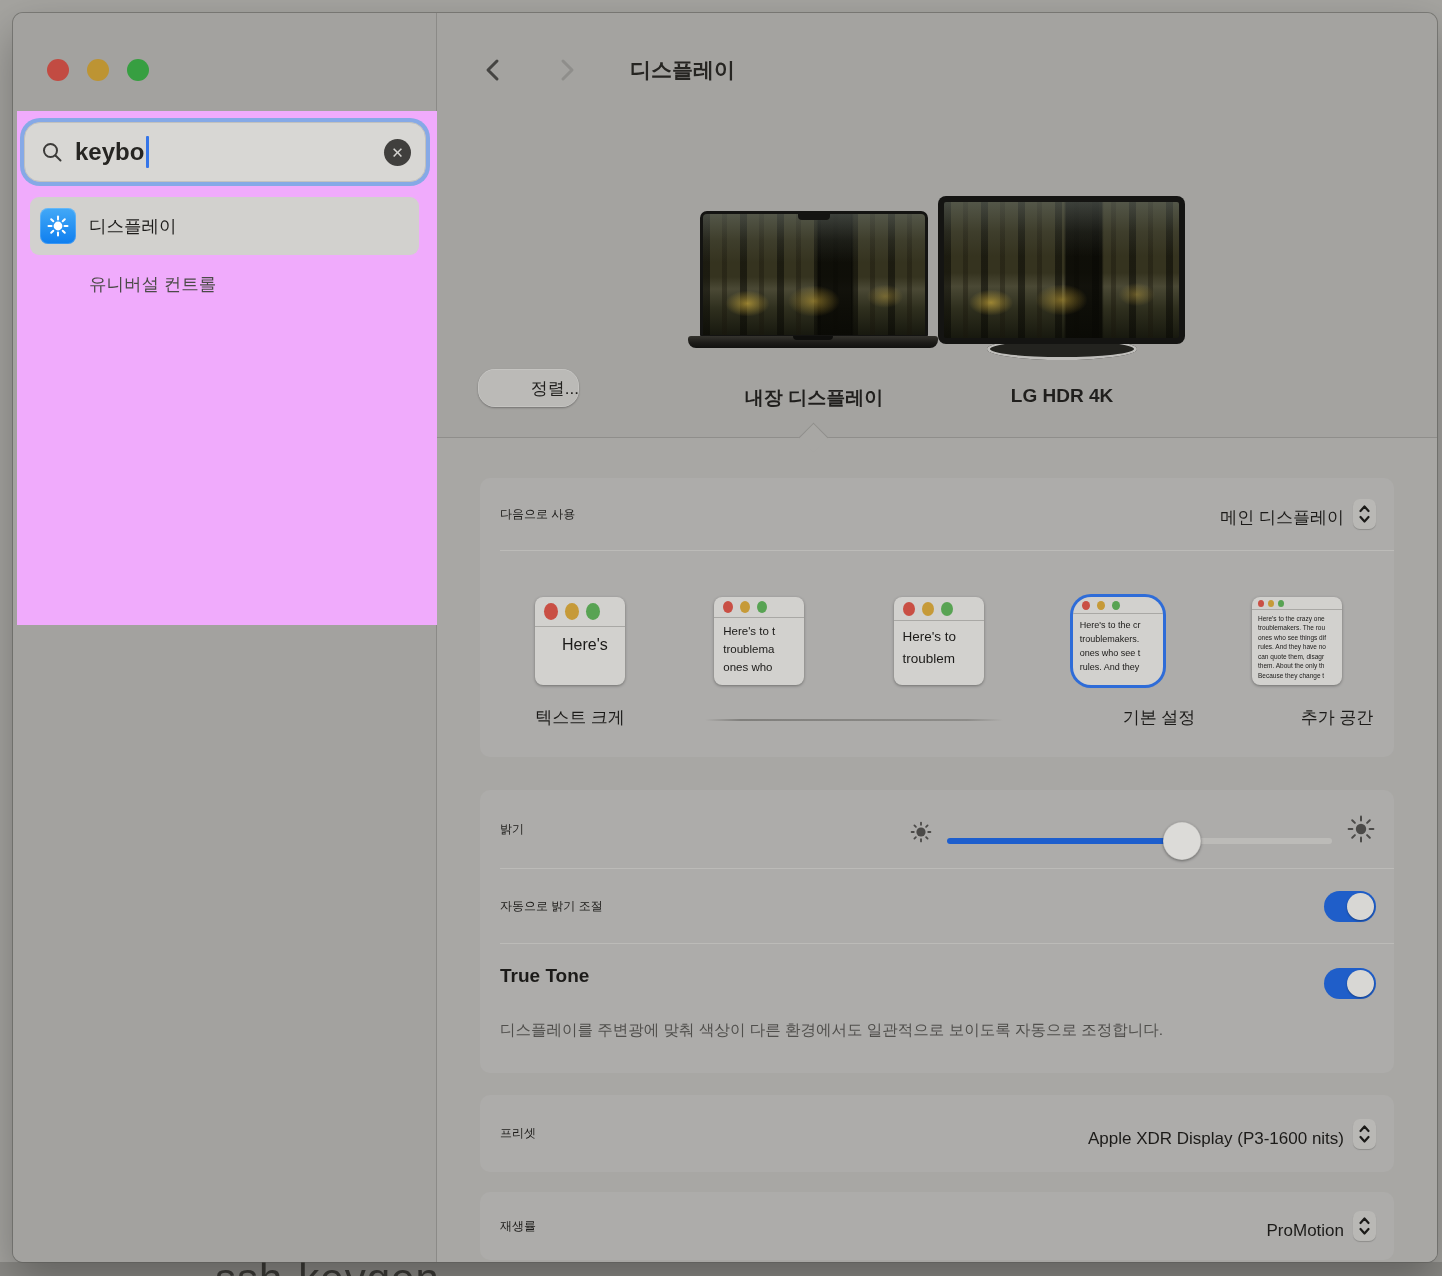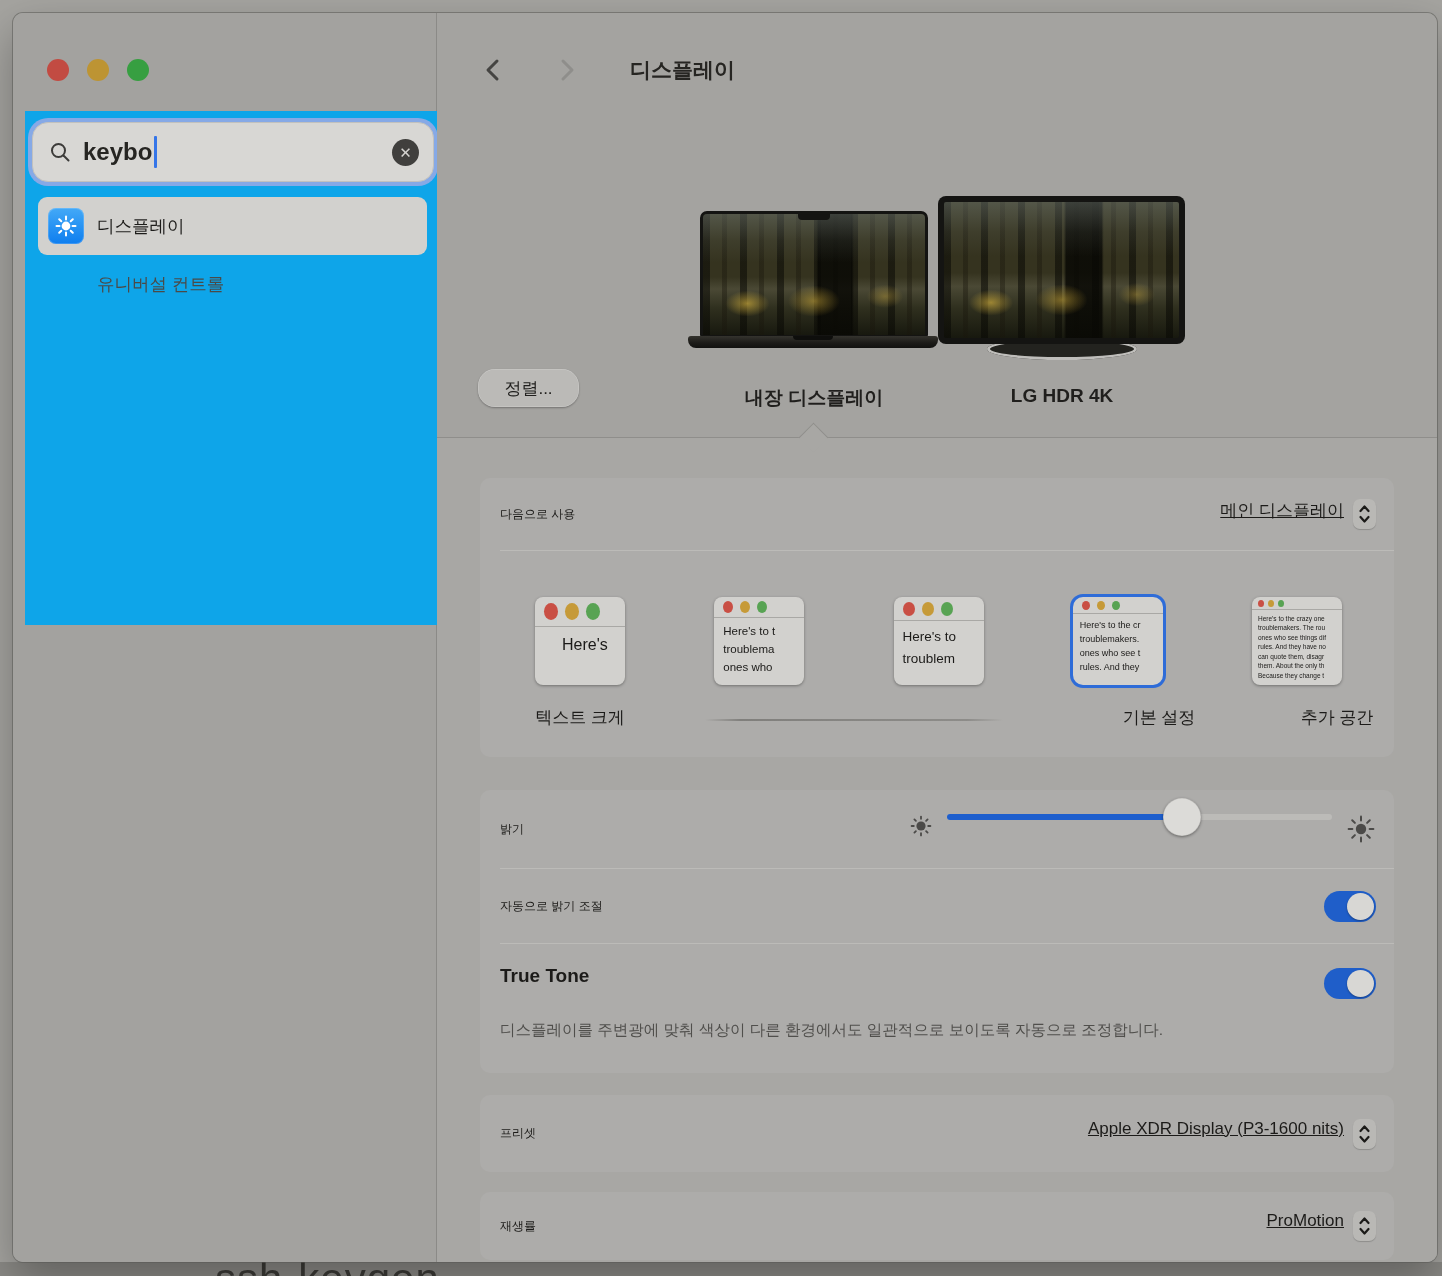--- a/index.html
+++ b/index.html
@@ -33,22 +33,22 @@
     position:absolute; left:0; top:0; bottom:0; width:424px;
     background:#a3a29f; border-right:1px solid #8b8a87;
   }
   .traffic-lights { position:absolute; left:34px; top:46px; display:flex; gap:18px; }
   .tl { width:22px; height:22px; border-radius:50%; }
   .tl.red { background:#c24b42; }
   .tl.yellow { background:#bd9433; }
   .tl.green { background:#379f41; }
 
   .search-panel {
-    position:absolute; left:12px; top:98px; width:423px; height:514px;
-    background:#0ea5e9;
+    position:absolute; left:4px; top:98px; width:423px; height:514px;
+    background:#f0abfc;
   }
   .search-field {
     position:absolute; left:7px; top:11px; width:402px; height:60px;
     background:#d8d7d4; border:1px solid #c2c1be; border-radius:16px;
     box-shadow:0 0 0 4px #86a9e6;
     display:flex; align-items:center; padding:0 14px 0 16px;
   }
   .search-field .mag { flex:0 0 auto; margin-right:12px; }
   .search-text { font-size:24px; font-weight:600; color:#262522; }
   .text-cursor { width:3px; height:32px; background:#3575e8; margin-left:2px; border-radius:1px; }
@@ -89,20 +89,21 @@
   .nav-btn { width:30px; height:30px; background:none; border:none; padding:0; cursor:pointer; }
   .nav-btn.fwd { margin-left:42px; }
   .page-title { font-size:21px; font-weight:700; color:#262522; margin-left:49px; }
 
   
   .arrange-btn {
     position:absolute; left:41px; top:356px; width:101px; height:38px;
     background:#bbbab7; border:none; border-radius:17px;
     font-size:17px; color:#21201e; font-family:inherit; cursor:pointer;
     box-shadow:0 1px 2px rgba(0,0,0,.3), inset 0 0 0 .5px rgba(255,255,255,.3);
+    text-align:right;
   }
   .forest {
     background-color:#35331f;
     background-image:
       radial-gradient(ellipse 34px 20px at 20% 74%, rgba(210,175,60,.65), transparent 65%),
       radial-gradient(ellipse 40px 24px at 50% 72%, rgba(200,165,55,.55), transparent 65%),
       radial-gradient(ellipse 28px 18px at 82% 68%, rgba(185,155,60,.45), transparent 65%),
       linear-gradient(180deg, rgba(130,140,135,.40) 0%, rgba(130,140,135,.12) 22%, transparent 40%),
       linear-gradient(90deg, transparent 0 51%, rgba(8,8,4,.85) 52% 67%, transparent 68%),
       repeating-linear-gradient(90deg, rgba(8,8,4,.55) 0 7px, transparent 7px 19px, rgba(25,22,12,.40) 19px 24px, transparent 24px 37px),
@@ -147,41 +148,41 @@
   
   .box {
     position:absolute; left:43px; width:914px;
     background:#adacaa; border-radius:10px;
   }
   .box .row {
     display:flex; align-items:center; padding:0 18px 0 20px;
   }
   .row-label { font-size:12px; color:#1c1b19; }
   .sep { height:1px; background:#bcbbb8; margin-left:20px; }
-  .value-group { margin-left:auto; display:flex; align-items:flex-start; gap:9px;text-decoration:underline; }
+  .value-group { margin-left:auto; display:flex; align-items:flex-end; gap:9px; }
   .value-text { font-size:17px; color:#1c1b19; }
   .stepper {
     width:23px; height:30px; border-radius:7px; background:#b9b8b5;
     display:flex; align-items:center; justify-content:center; border:none; cursor:pointer;
     box-shadow:0 1px 1px rgba(0,0,0,.18);
   }
 
   #box1 { top:465px; height:279px; }
   #box1 .row { height:72px; }
 
   .scale-row {
     position:absolute; left:0; top:119px; width:100%;
     display:flex; padding:0 52px 0 55px; justify-content:space-between;
   }
   .thumb {
     width:90px; height:88px; background:#d2d1ce; border-radius:8px;
     overflow:hidden; box-shadow:0 1px 3px rgba(0,0,0,.35); position:relative;
     flex:0 0 auto;
   }
-  .thumb.selected { box-shadow:0 0 0 3px #2e6cd8, 0 1px 3px rgba(0,0,0,.25); border-radius:10px; }
+  .thumb.selected { box-shadow:0 0 0 3px #2e6cd8, 0 1px 3px rgba(0,0,0,.25); border-radius:18px; }
   .tbar { display:flex; align-items:center; border-bottom:1px solid #a9a8a5; padding-left:9px; gap:7px; }
   .dot { border-radius:50%; flex:0 0 auto; }
   .dot.r{background:#c94f44;} .dot.y{background:#c69a38;} .dot.g{background:#58a353;}
   .tlines { padding:5px 0 0 9px; color:#1b1a18; white-space:nowrap; overflow:hidden; }
   .tlines span { display:block; }
   .t1 .tbar{height:30px;} .t1 .dot{width:14px;height:17px;border-radius:50%;}
   .t1 .tlines{font-size:16px; padding-top:9px;padding-left:27px;}
   .t2 .tbar{height:24px;} .t2 .dot{width:12px;height:14px;}
   .t2 .tlines{font-size:13.5px; line-height:1.6;}
   .t3 .tbar{height:21px;} .t3 .dot{width:10px;height:12px;}

